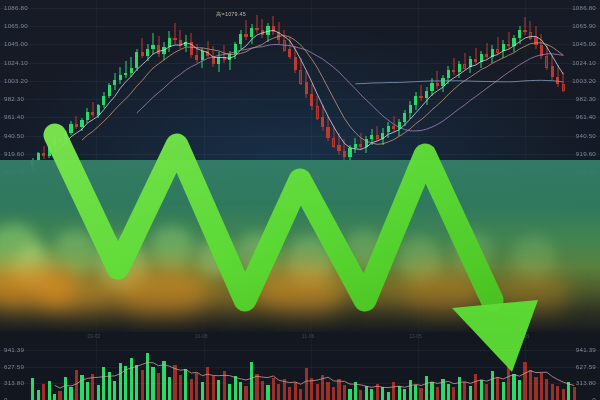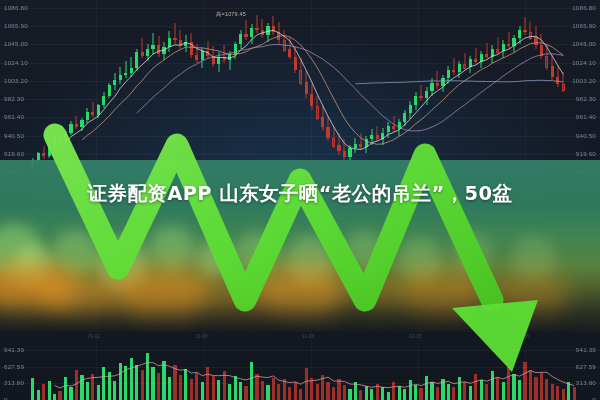--- a/index.html
+++ b/index.html
@@ -694,19 +694,18 @@
         <stop offset="0" stop-color="#7ae84e"></stop>
         <stop offset="0.55" stop-color="#5cdc34"></stop>
         <stop offset="1" stop-color="#49c722"></stop>
       </linearGradient>
     </defs>
     <polyline points="55,135 118,268 177,145 245,300 300,180 365,300 425,155 492,300" fill="none" stroke="url(#ag)" stroke-width="23" stroke-linejoin="round" stroke-linecap="round" opacity="0.96"></polyline>
     <polygon points="452,308 538,300 512,372" fill="#5cdc34" opacity="0.97"></polygon>
   </svg>
 
   <div class="headline" id="headline" style="top: 178px;">
-    <span>证券配资APP 山东女子晒“老公的吊兰”，50盆</span>
   </div>
 
 <div class="grid-line" style="top: 350px;"></div>
     <div class="grid-line" style="top: 366.667px;"></div>
     <div class="grid-line" style="top: 383.333px;"></div>
   </div>
 
 </body></html>

